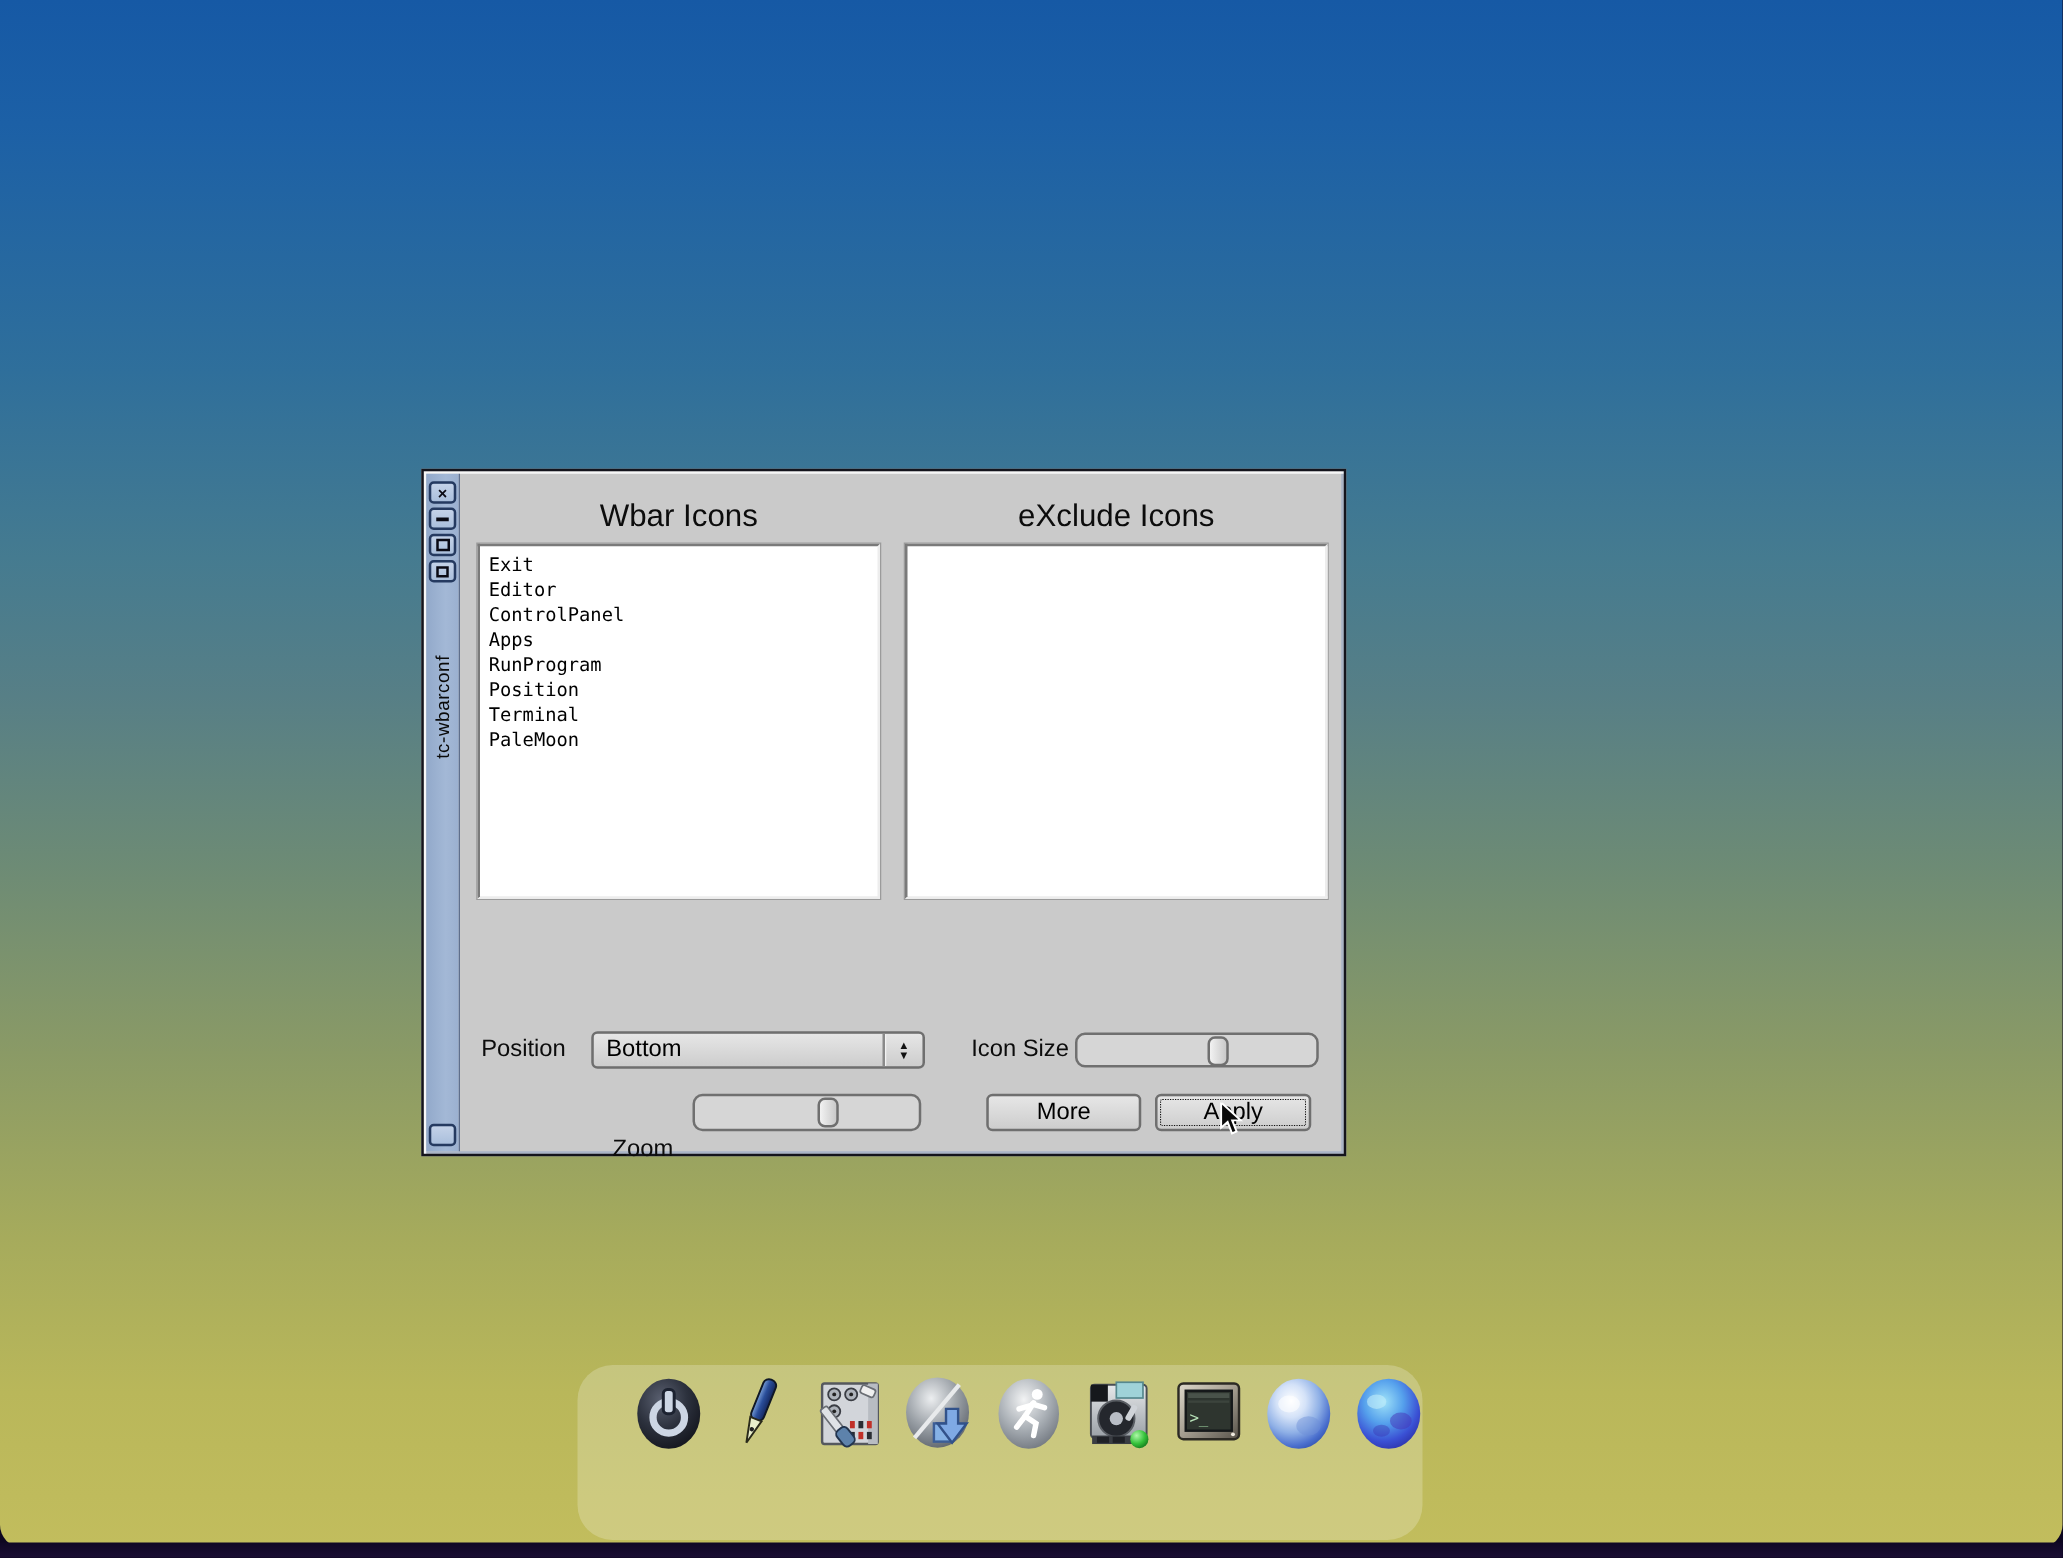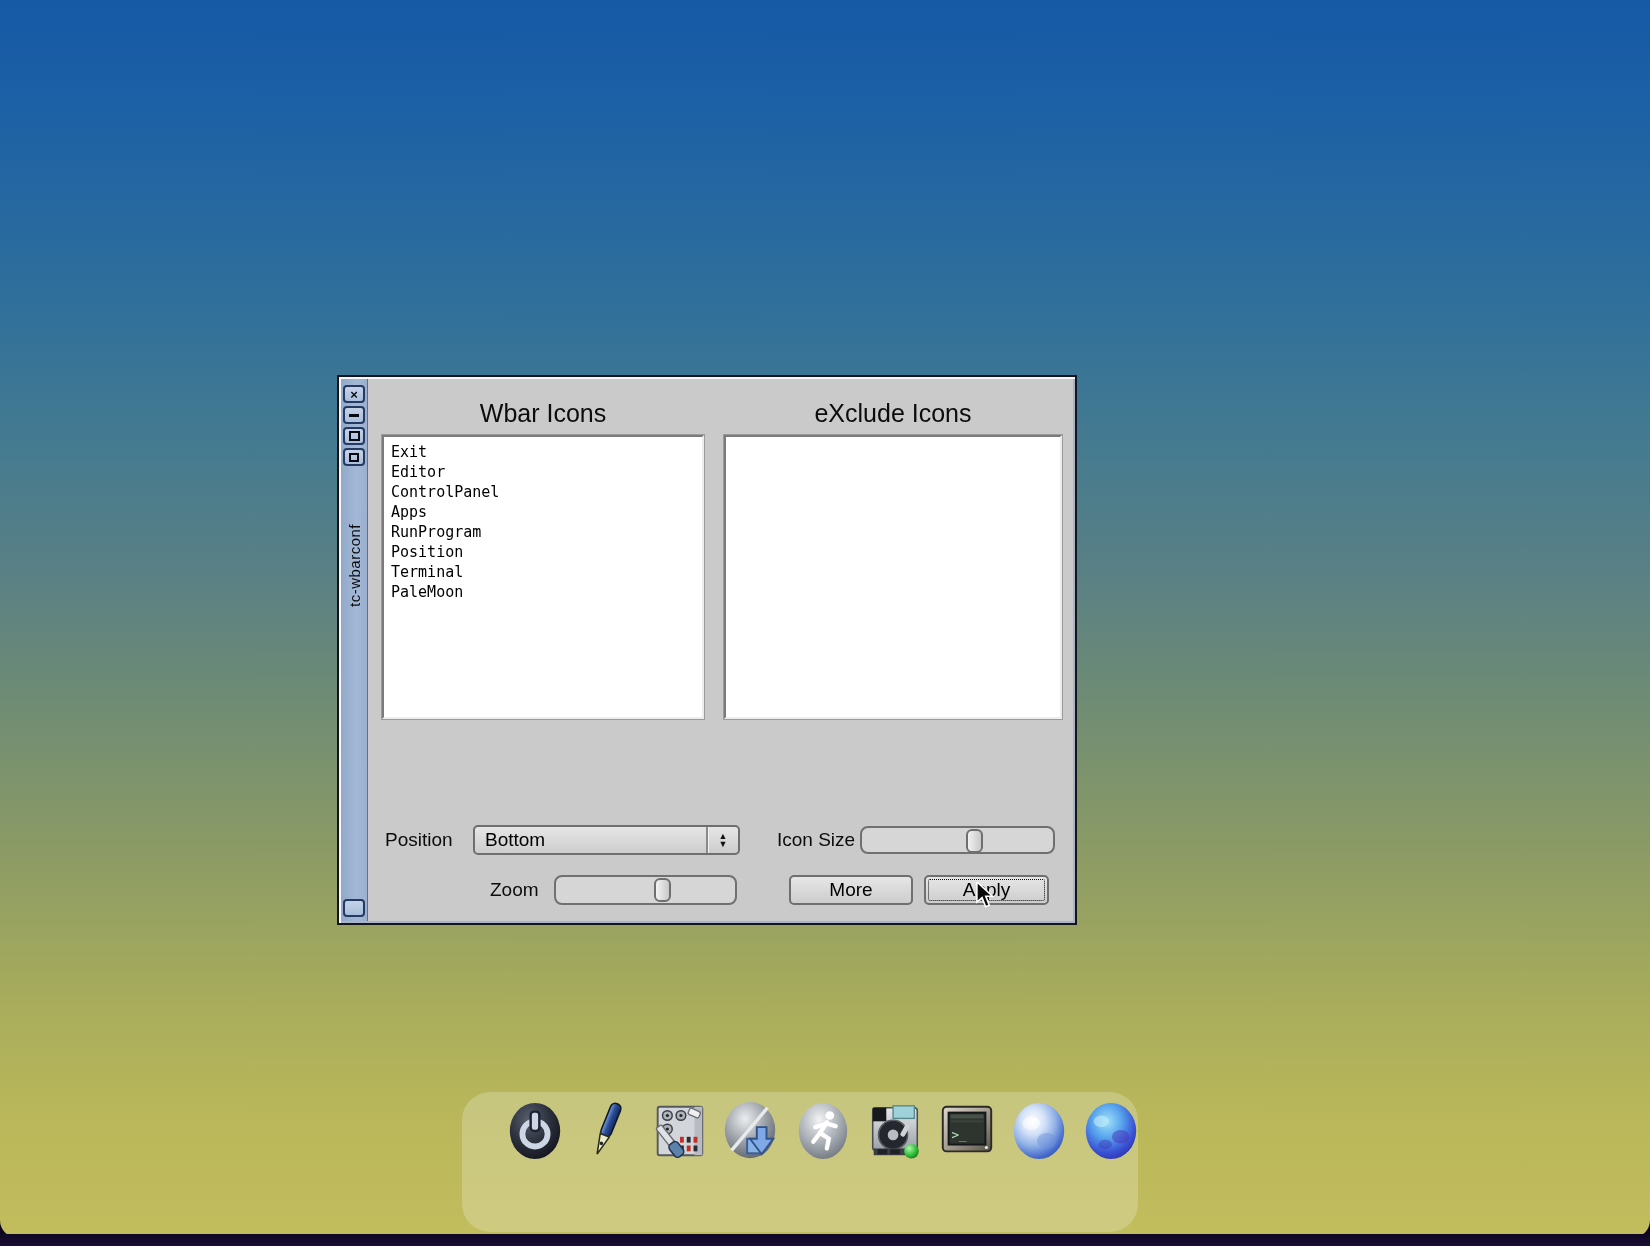--- a/index.html
+++ b/index.html
@@ -141,21 +141,21 @@
         <i>▲</i>
           <i>▼</i>
       </span>
     </div>
 
     <div class="ctl-label" style="left:438px; top:448px;">Icon Size</div>
     <div class="slider slider-iconsize">
       <div class="handle" style="left:104px;"></div>
     </div>
 
-    <div class="ctl-label" style="left:151px; top:498px;">Zoom</div>
+    <div class="ctl-label" style="left:151px; top:528px;">Zoom</div>
     <div class="slider slider-zoom">
       <div class="handle" style="left:98px;"></div>
     </div>
 
     <div class="pushbtn raised btn-more">
       <span class="lbl">More</span>
     </div>
     <div class="pushbtn raised btn-apply">
       <div class="focus-dots"></div>
       <span class="lbl">Apply</span>

